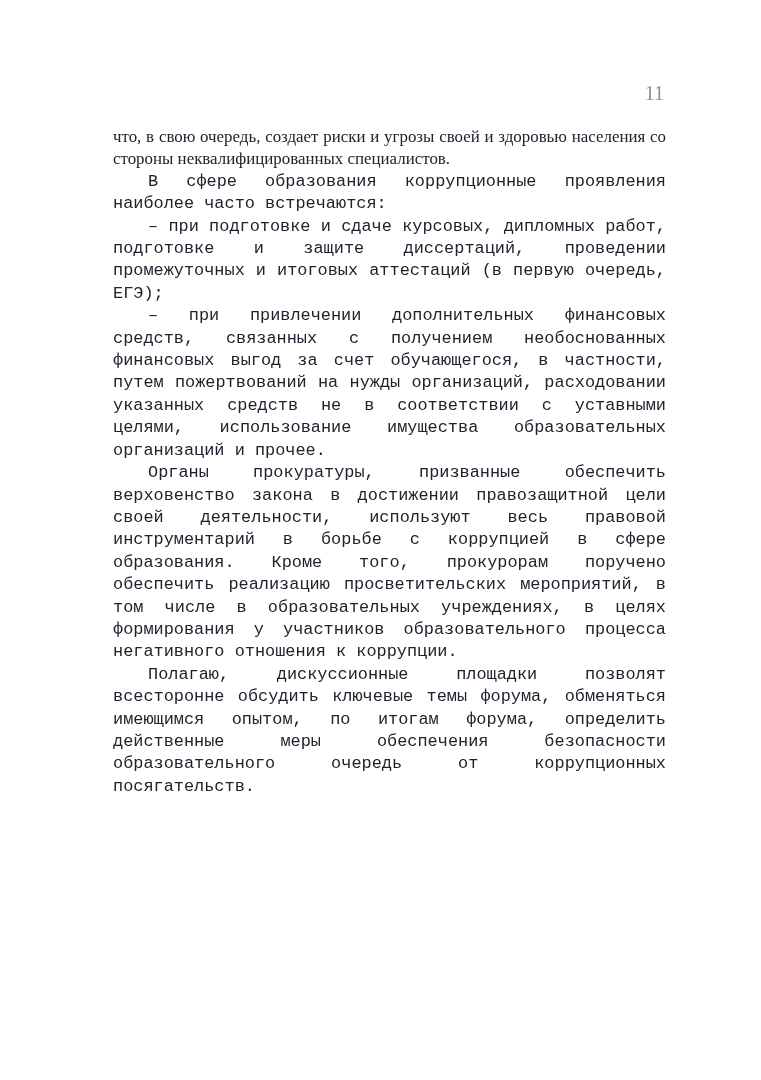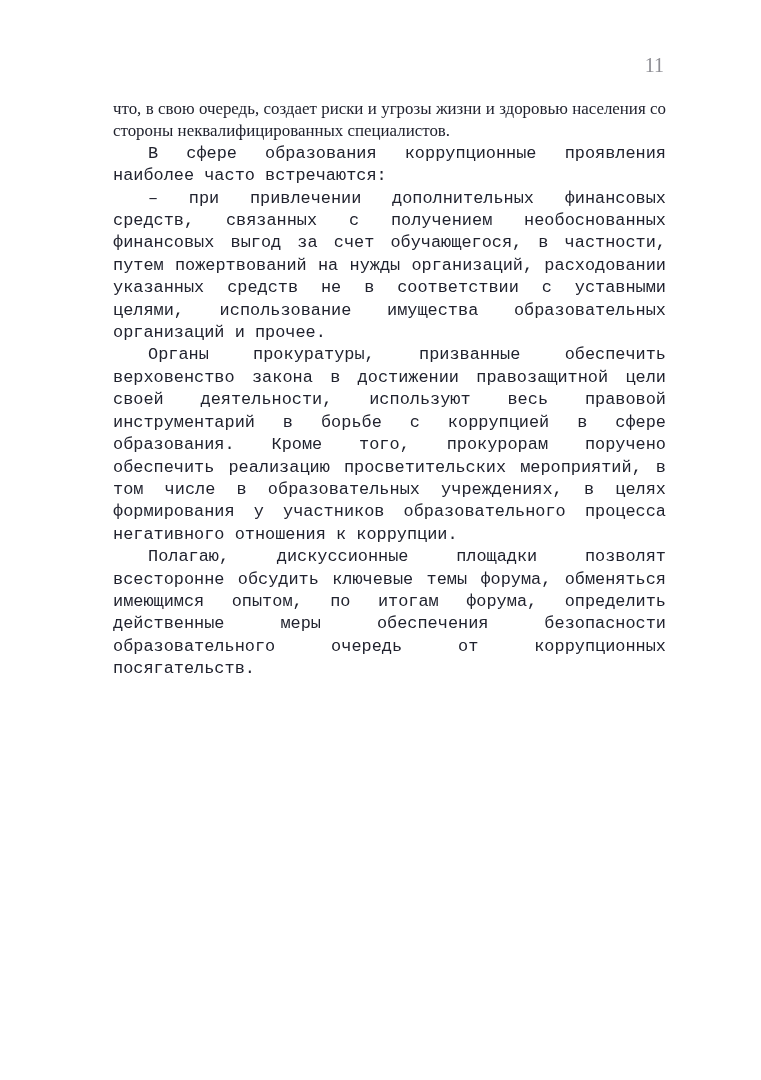--- a/index.html
+++ b/index.html
@@ -8,20 +8,21 @@
       background: #ffffff;
     }
     .page {
       position: relative;
       width: 761px;
       height: 816px;
       background: #ffffff;
       font-family: "Liberation Serif", serif;
       color: #20222e;
       overflow: hidden;
+      margin-top: 28px;
     }
     .page-number {
       position: absolute;
       top: 53px;
       right: 97px;
       font-size: 20px;
       line-height: 24px;
       color: #8e8e94;
       font-family: "Liberation Serif", serif;
     }
@@ -44,20 +45,21 @@
     }
   </style>
 </head>
 <body>
 
 <div class="page">
 
   <div class="page-number">11</div>
 
   <div class="text-block">
-    <p>что, в свою очередь, создает риски и угрозы жизни и здоровью населения со стороны неквалифицированных специалистов.</p>
+    <p>что, в свою очередь, создает риски и угрозы своей и здоровью населения со стороны неквалифицированных специалистов.</p>
     <p class="indent">В сфере образования коррупционные проявления наиболее часто встречаются:</p>
+    <p class="indent">– при подготовке и сдаче курсовых, дипломных работ, подготовке и защите диссертаций, проведении промежуточных и итоговых аттестаций (в первую очередь, ЕГЭ);</p>
     <p class="indent">– при привлечении дополнительных финансовых средств, связанных с получением необоснованных финансовых выгод за счет обучающегося, в частности, путем пожертвований на нужды организаций, расходовании указанных средств не в соответствии с уставными целями, использование имущества образовательных организаций и прочее.</p>
     <p class="indent">Органы прокуратуры, призванные обеспечить верховенство закона в достижении правозащитной цели своей деятельности, используют весь правовой инструментарий в борьбе с коррупцией в сфере образования. Кроме того, прокурорам поручено обеспечить реализацию просветительских мероприятий, в том числе в образовательных учреждениях, в целях формирования у участников образовательного процесса негативного отношения к коррупции.</p>
     <p class="indent">Полагаю, дискуссионные площадки позволят всесторонне обсудить ключевые темы форума, обменяться имеющимся опытом, по итогам форума, определить действенные меры обеспечения безопасности образовательного очередь от коррупционных посягательств.</p>
   </div>
 
 </div>
 
 </body></html>

